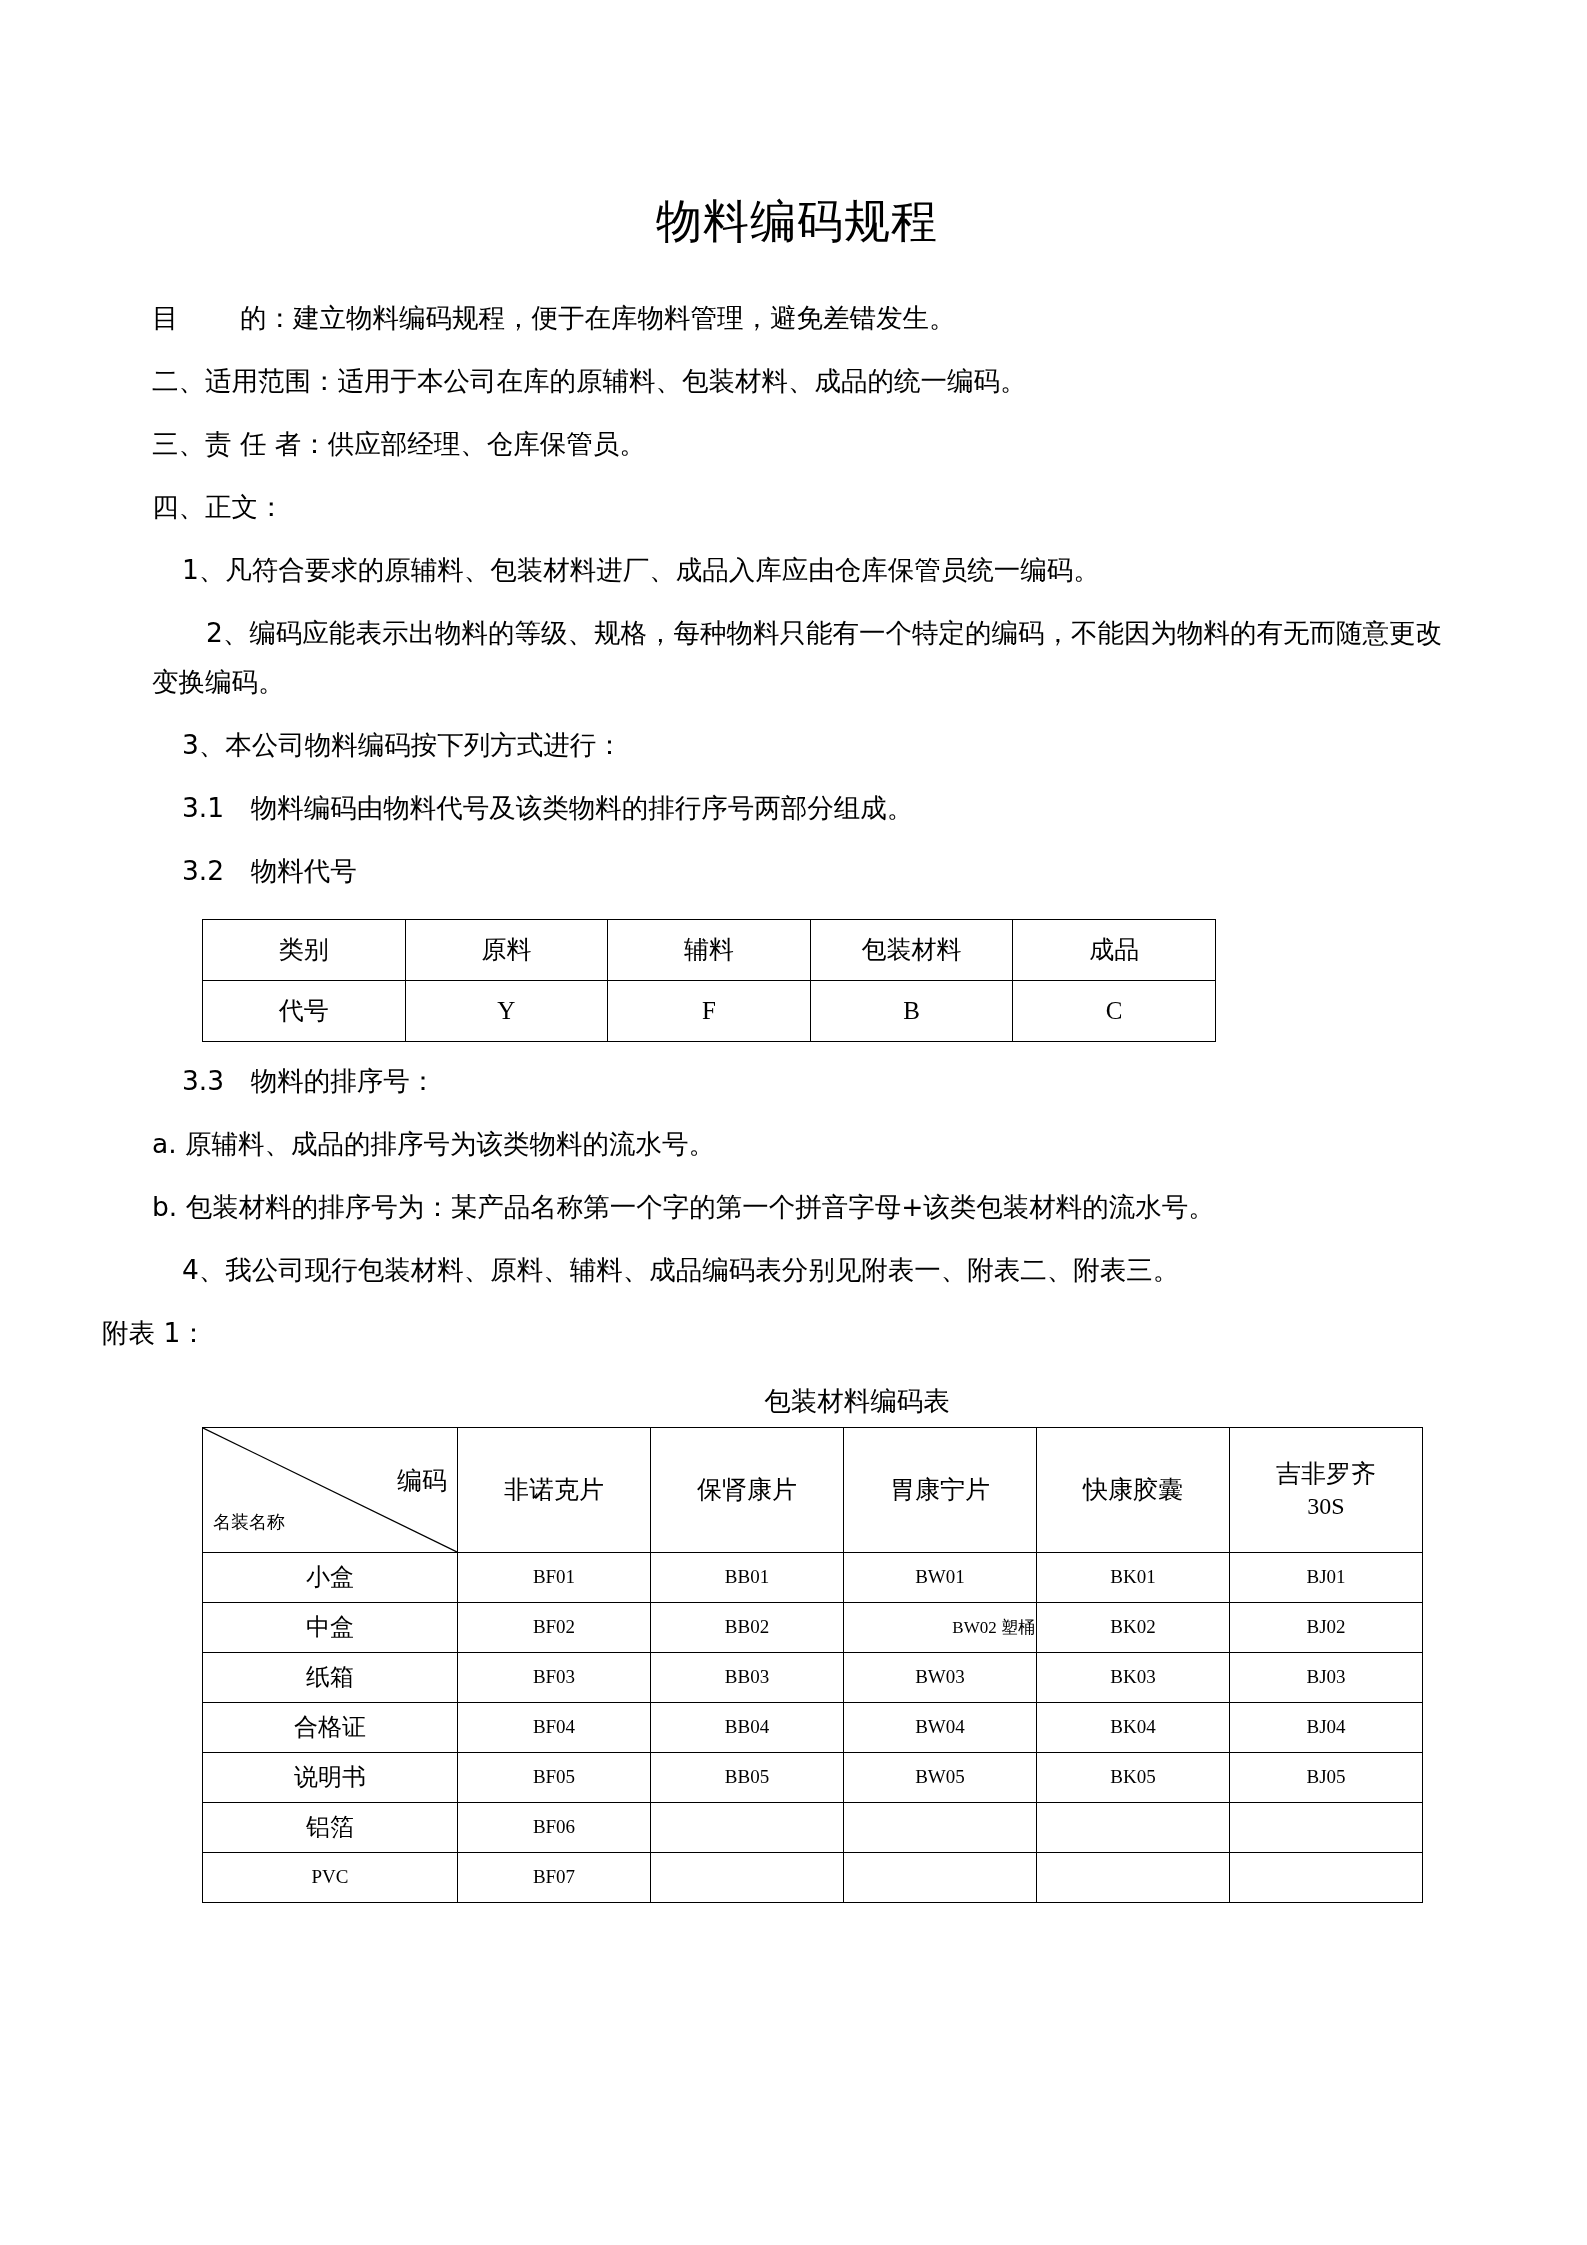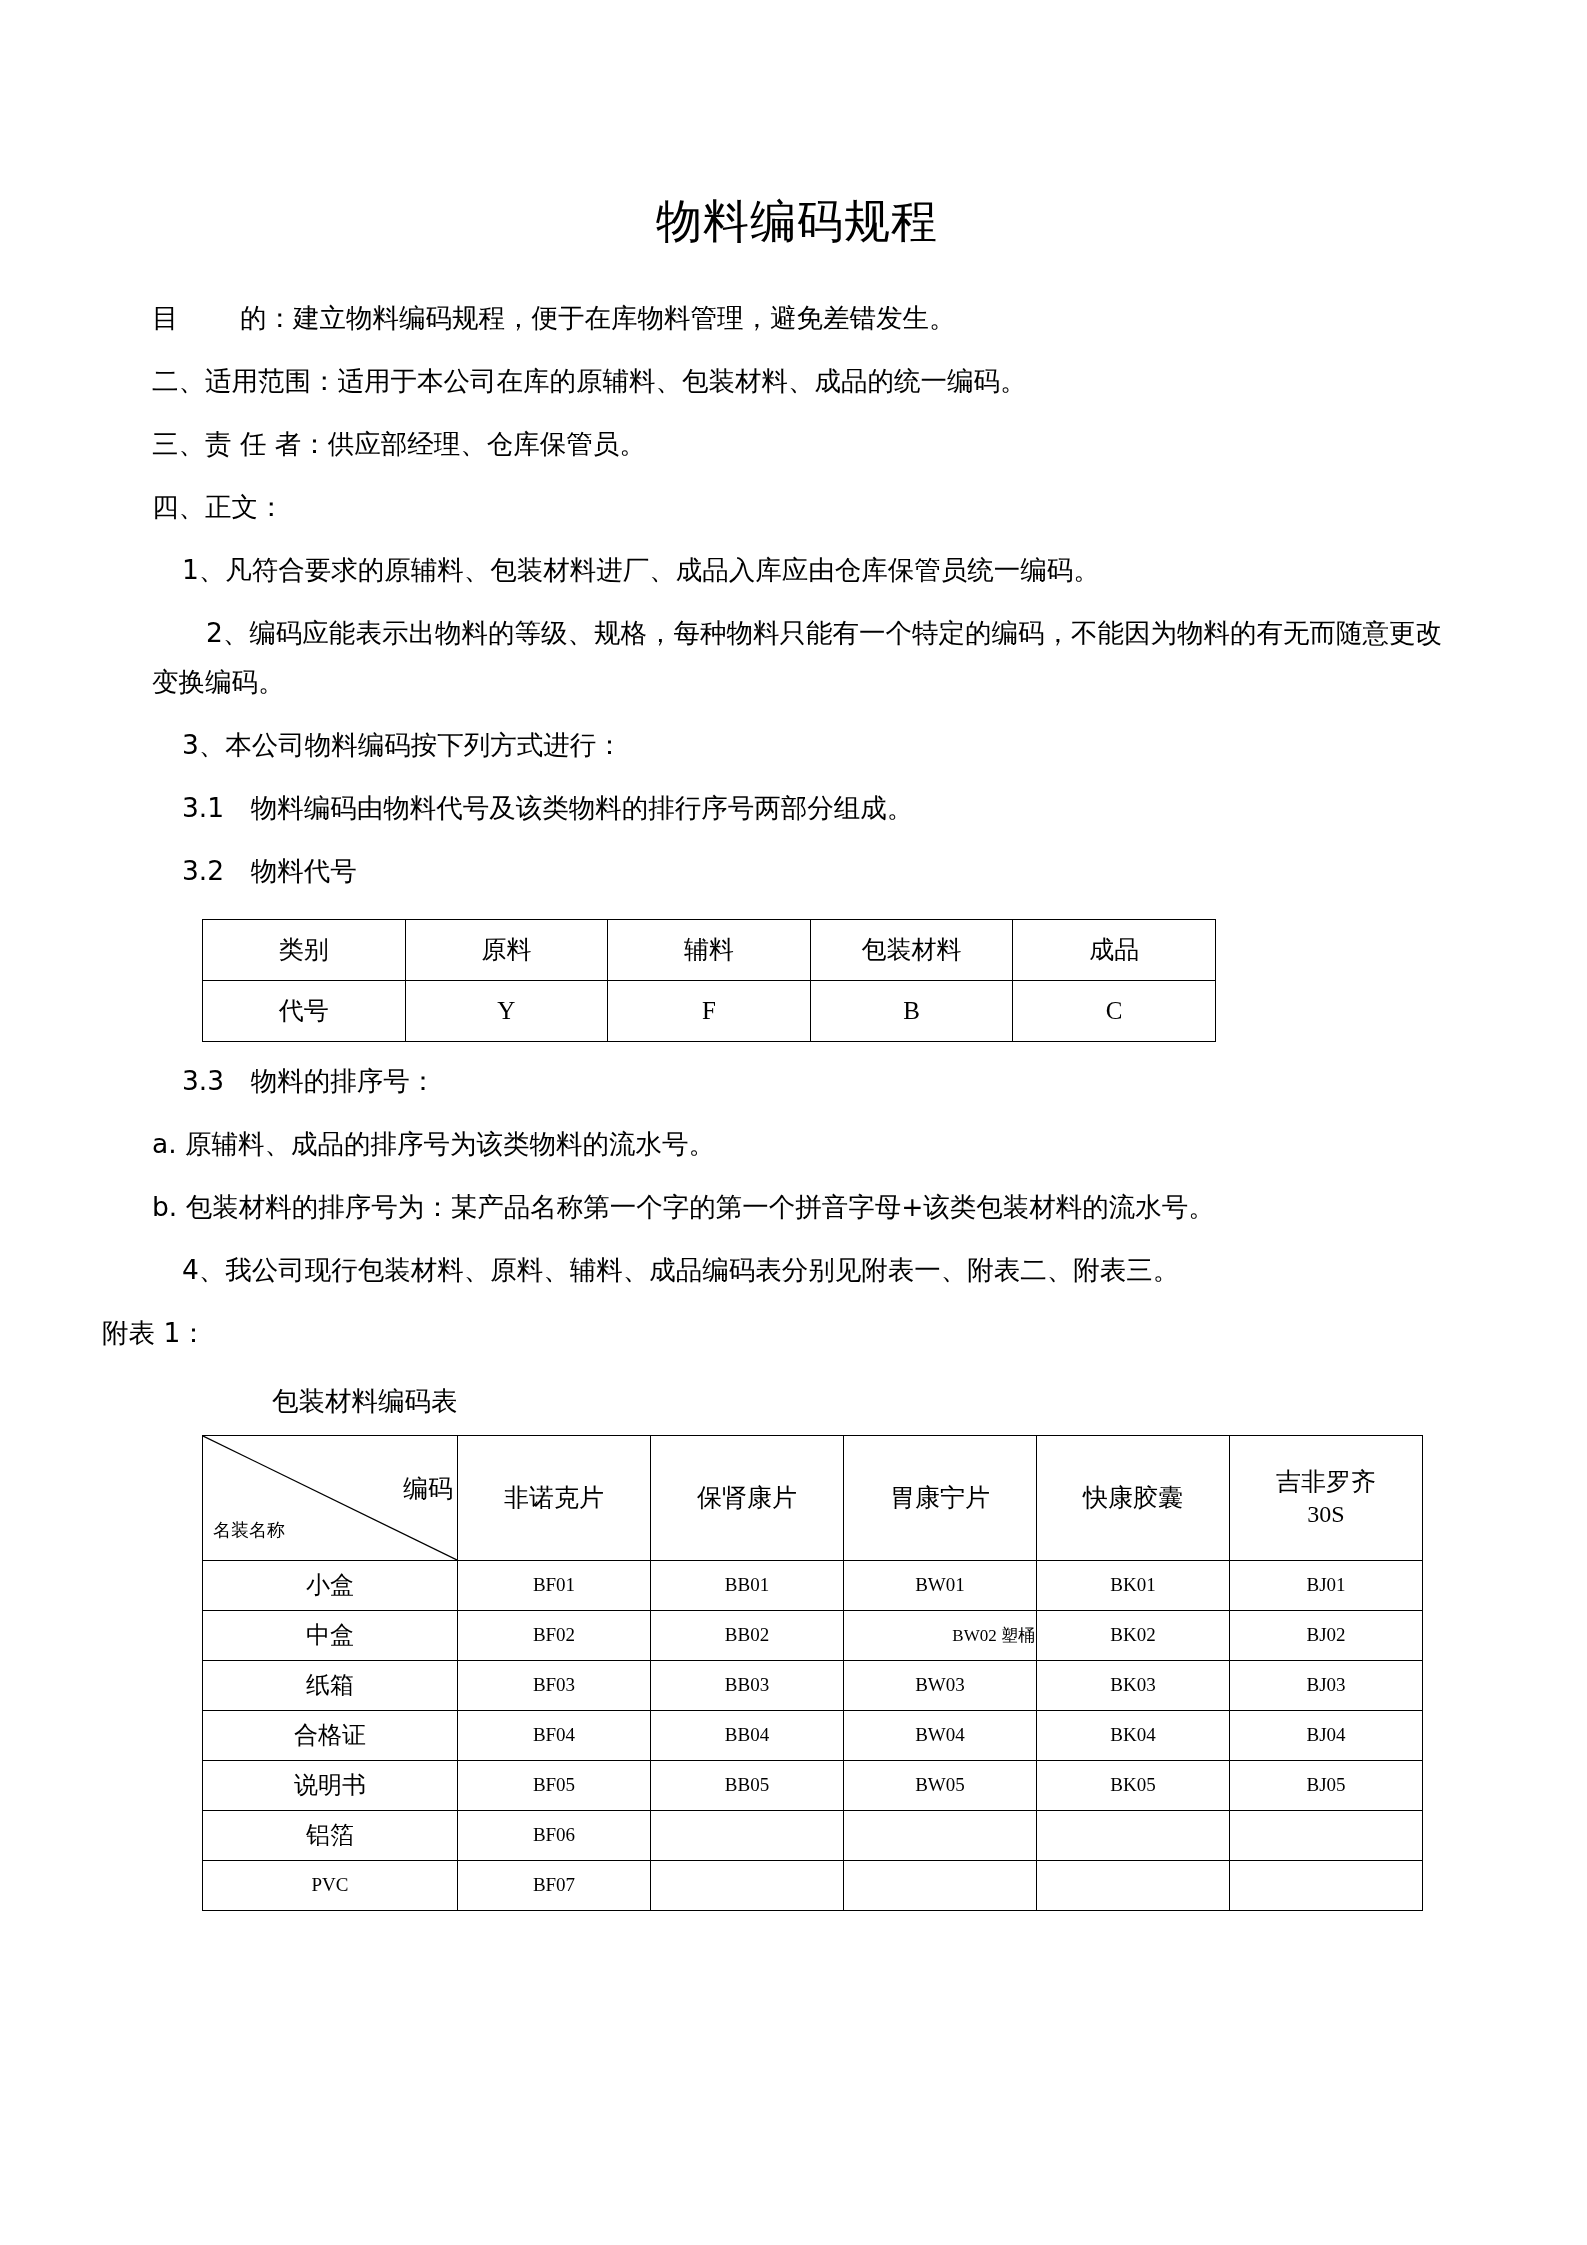--- a/index.html
+++ b/index.html
@@ -73,25 +73,25 @@
     font-size: 25px;
     font-family: "DejaVu Sans", "Liberation Sans", sans-serif;
   }
   table.t1 td.code {
     font-family: "Liberation Serif", "DejaVu Serif", serif;
     font-size: 25px;
   }
 
   
   .tbl2-title {
-    text-align: left;
+    text-align: center;
     font-size: 26.5px;
     font-family: "DejaVu Sans", "Liberation Sans", sans-serif;
     margin-top: 26px;
-    margin-bottom: 16px;
+    margin-bottom: 8px;
     padding-left: 120px;
   }
 
   
   .table2-wrap {
     padding-left: 50px;
   }
   table.t2 {
     border-collapse: collapse;
     width: 1220px;
@@ -121,21 +121,21 @@
   }
   td.corner .diag {
     position: absolute;
     left: 0;
     top: 0;
     width: 100%;
     height: 100%;
   }
   td.corner .lbl-code {
     position: absolute;
-    right: 4px;
+    right: 10px;
     top: 36px;
     font-size: 25px;
     font-family: "DejaVu Sans", "Liberation Sans", sans-serif;
   }
   td.corner .lbl-name {
     position: absolute;
     left: 10px;
     bottom: 18px;
     font-size: 18px;
     font-family: "DejaVu Sans", "Liberation Sans", sans-serif;

